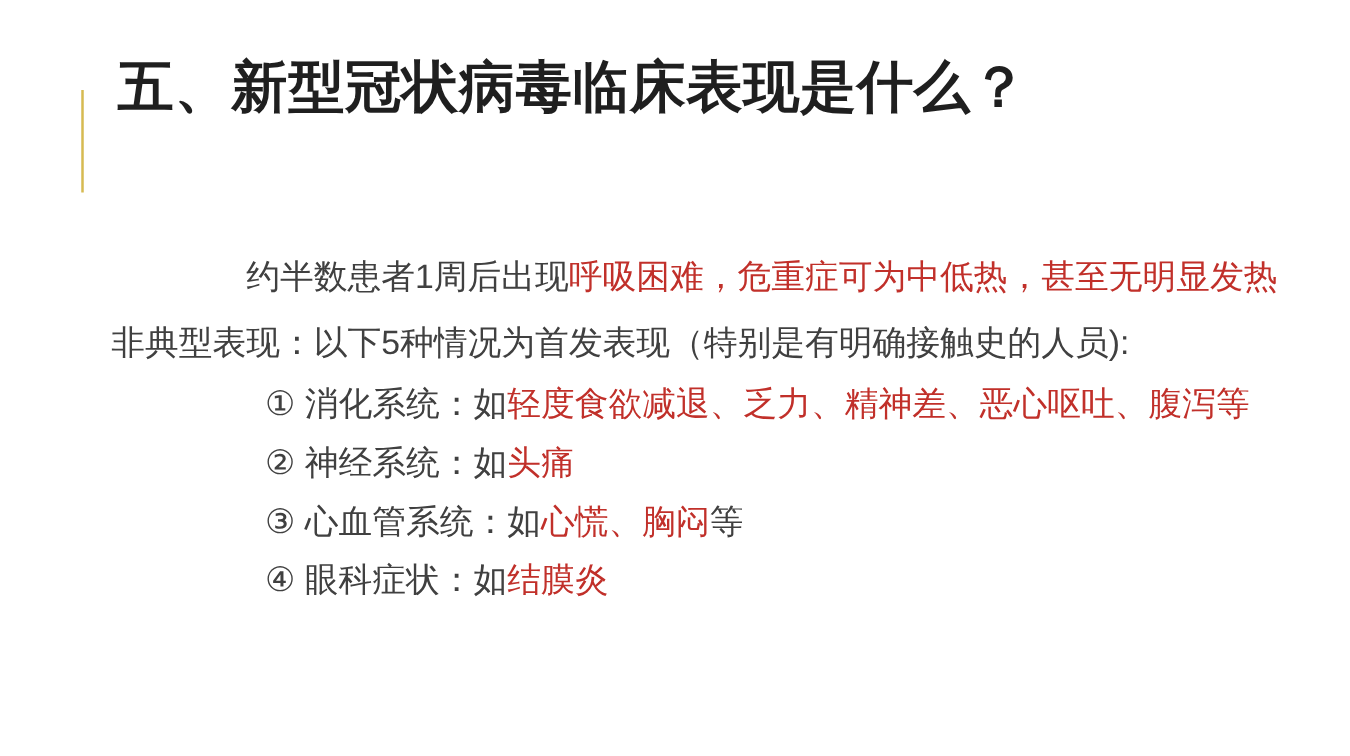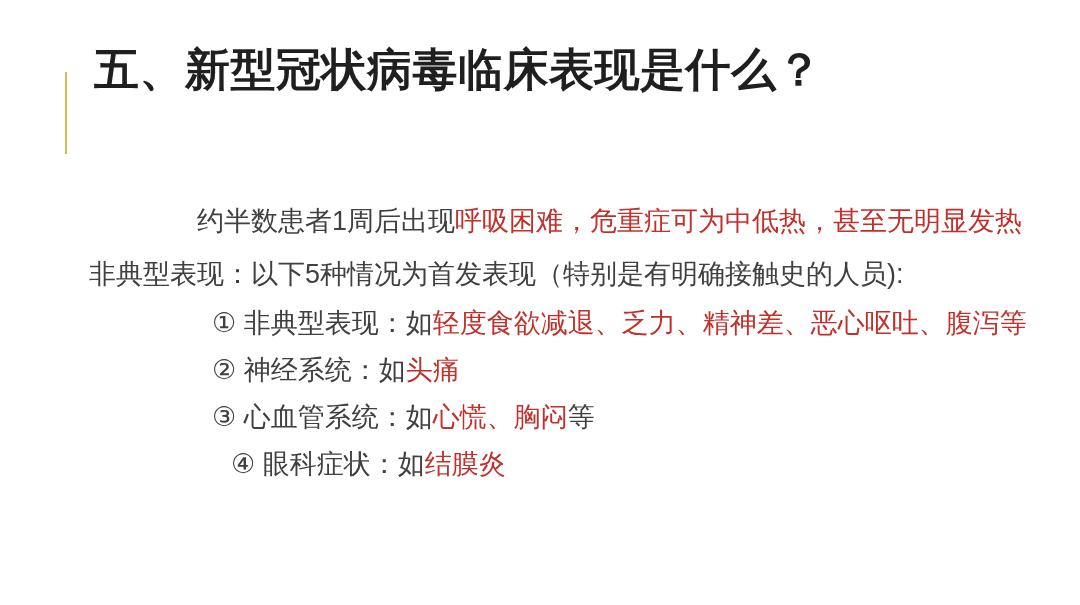--- a/index.html
+++ b/index.html
@@ -46,21 +46,21 @@
     font-weight: 400;
   }
   .seg-black { color: var(--body-text); }
   .seg-red { color: var(--red-text); }
   .l1 { left: 57px;  top: 151px; }
   .l2 { left: 197px; top: 204px; }
   .l3 { left: 57px;  top: 257px; margin-left: 32px; }
   .l4 { left: 212px; top: 306px; }
   .l5 { left: 212px; top: 353px; }
   .l6 { left: 212px; top: 400px; }
-  .l7 { left: 212px; top: 447px; margin-left: 19px; }
+  .l7 { left: 212px; top: 447px; }
   .l8 { left: 212px; top: 495px; }
 </style>
 </head>
 <body>
 
 <div class="slide">
 
   <div class="accent-bar"></div>
 
   <h1 class="title">五、新型冠状病毒临床表现是什么？</h1>
@@ -68,21 +68,21 @@
 
   <p class="line l2">
     <span class="seg-black">约半数患者1周后出现</span><span class="seg-red">呼吸困难，危重症可为中低热，甚至无明显发热</span>
   </p>
 
   <p class="line l3">
     <span class="seg-black">非典型表现：以下5种情况为首发表现（特别是有明确接触史的人员):</span>
   </p>
 
   <p class="line l4">
-    <span class="seg-black">① 非典型表现：如</span><span class="seg-red">轻度食欲减退、乏力、精神差、恶心呕吐、腹泻等</span>
+    <span class="seg-black">① 消化系统：如</span><span class="seg-red">轻度食欲减退、乏力、精神差、恶心呕吐、腹泻等</span>
   </p>
 
   <p class="line l6">
     <span class="seg-black">③ 心血管系统：如</span><span class="seg-red">心慌、胸闷</span><span class="seg-black">等</span>
   </p>
 
   <p class="line l5">
     <span class="seg-black">② 神经系统：如</span><span class="seg-red">头痛</span>
   </p>
 

